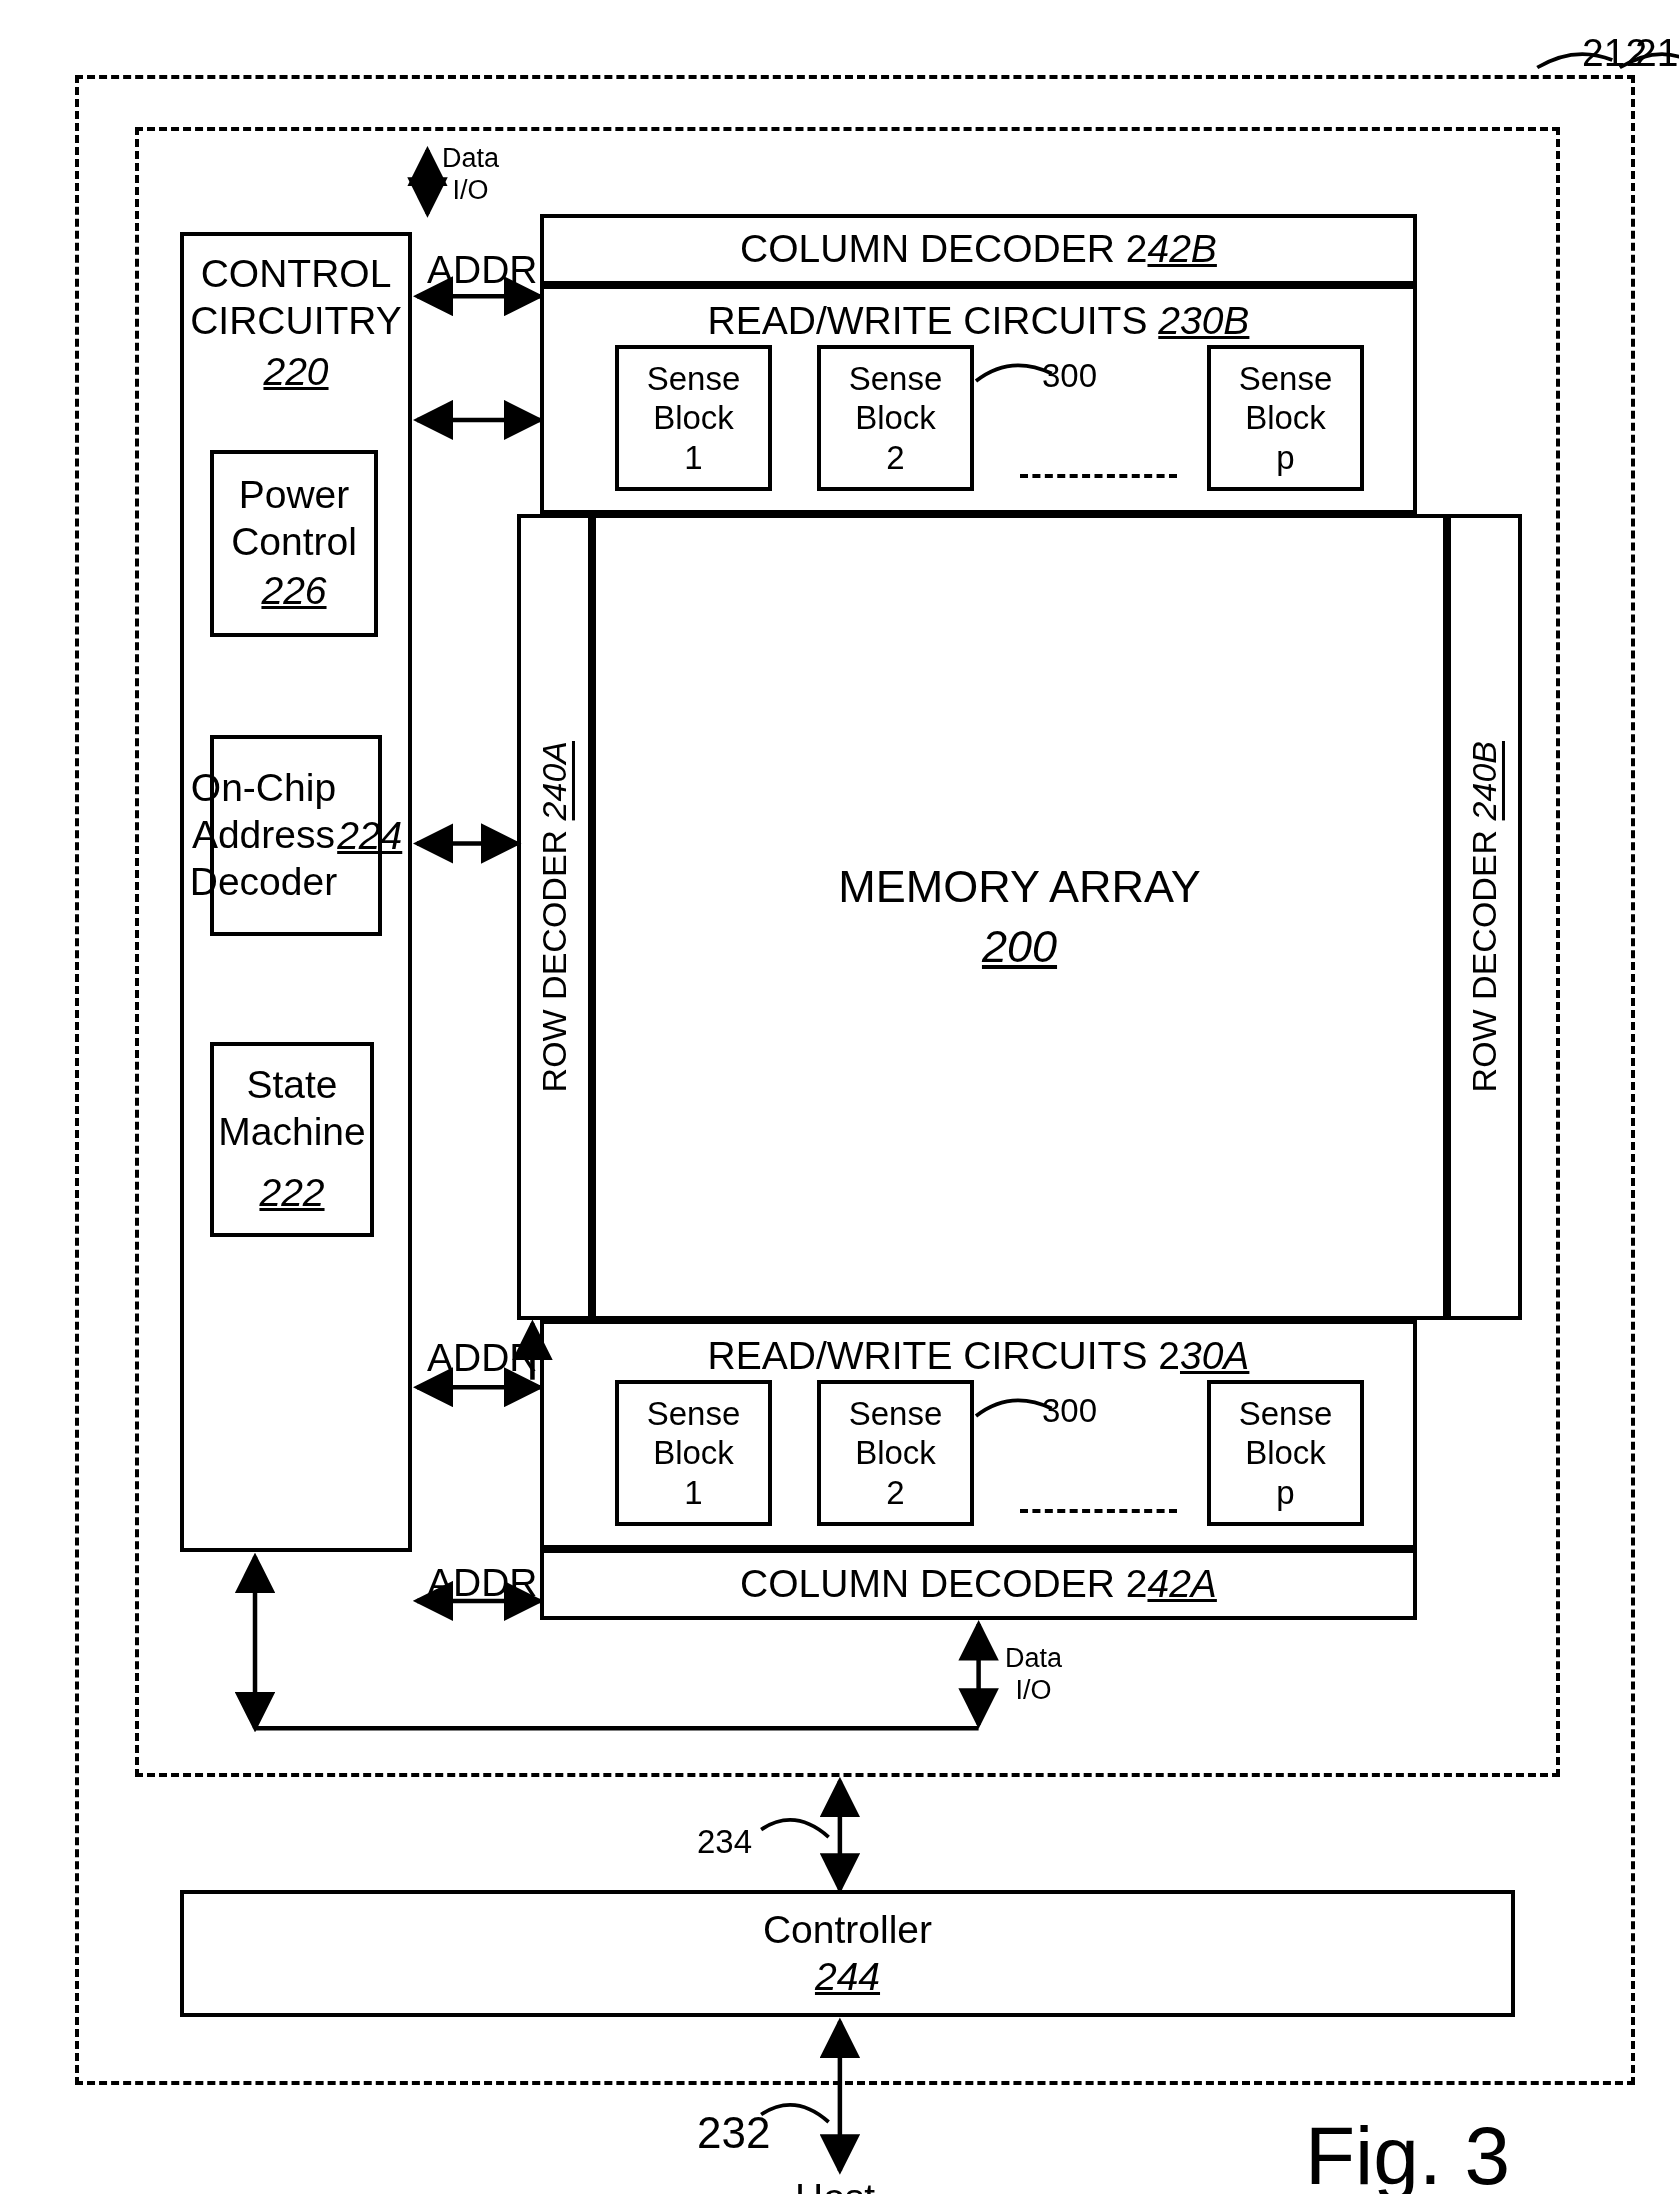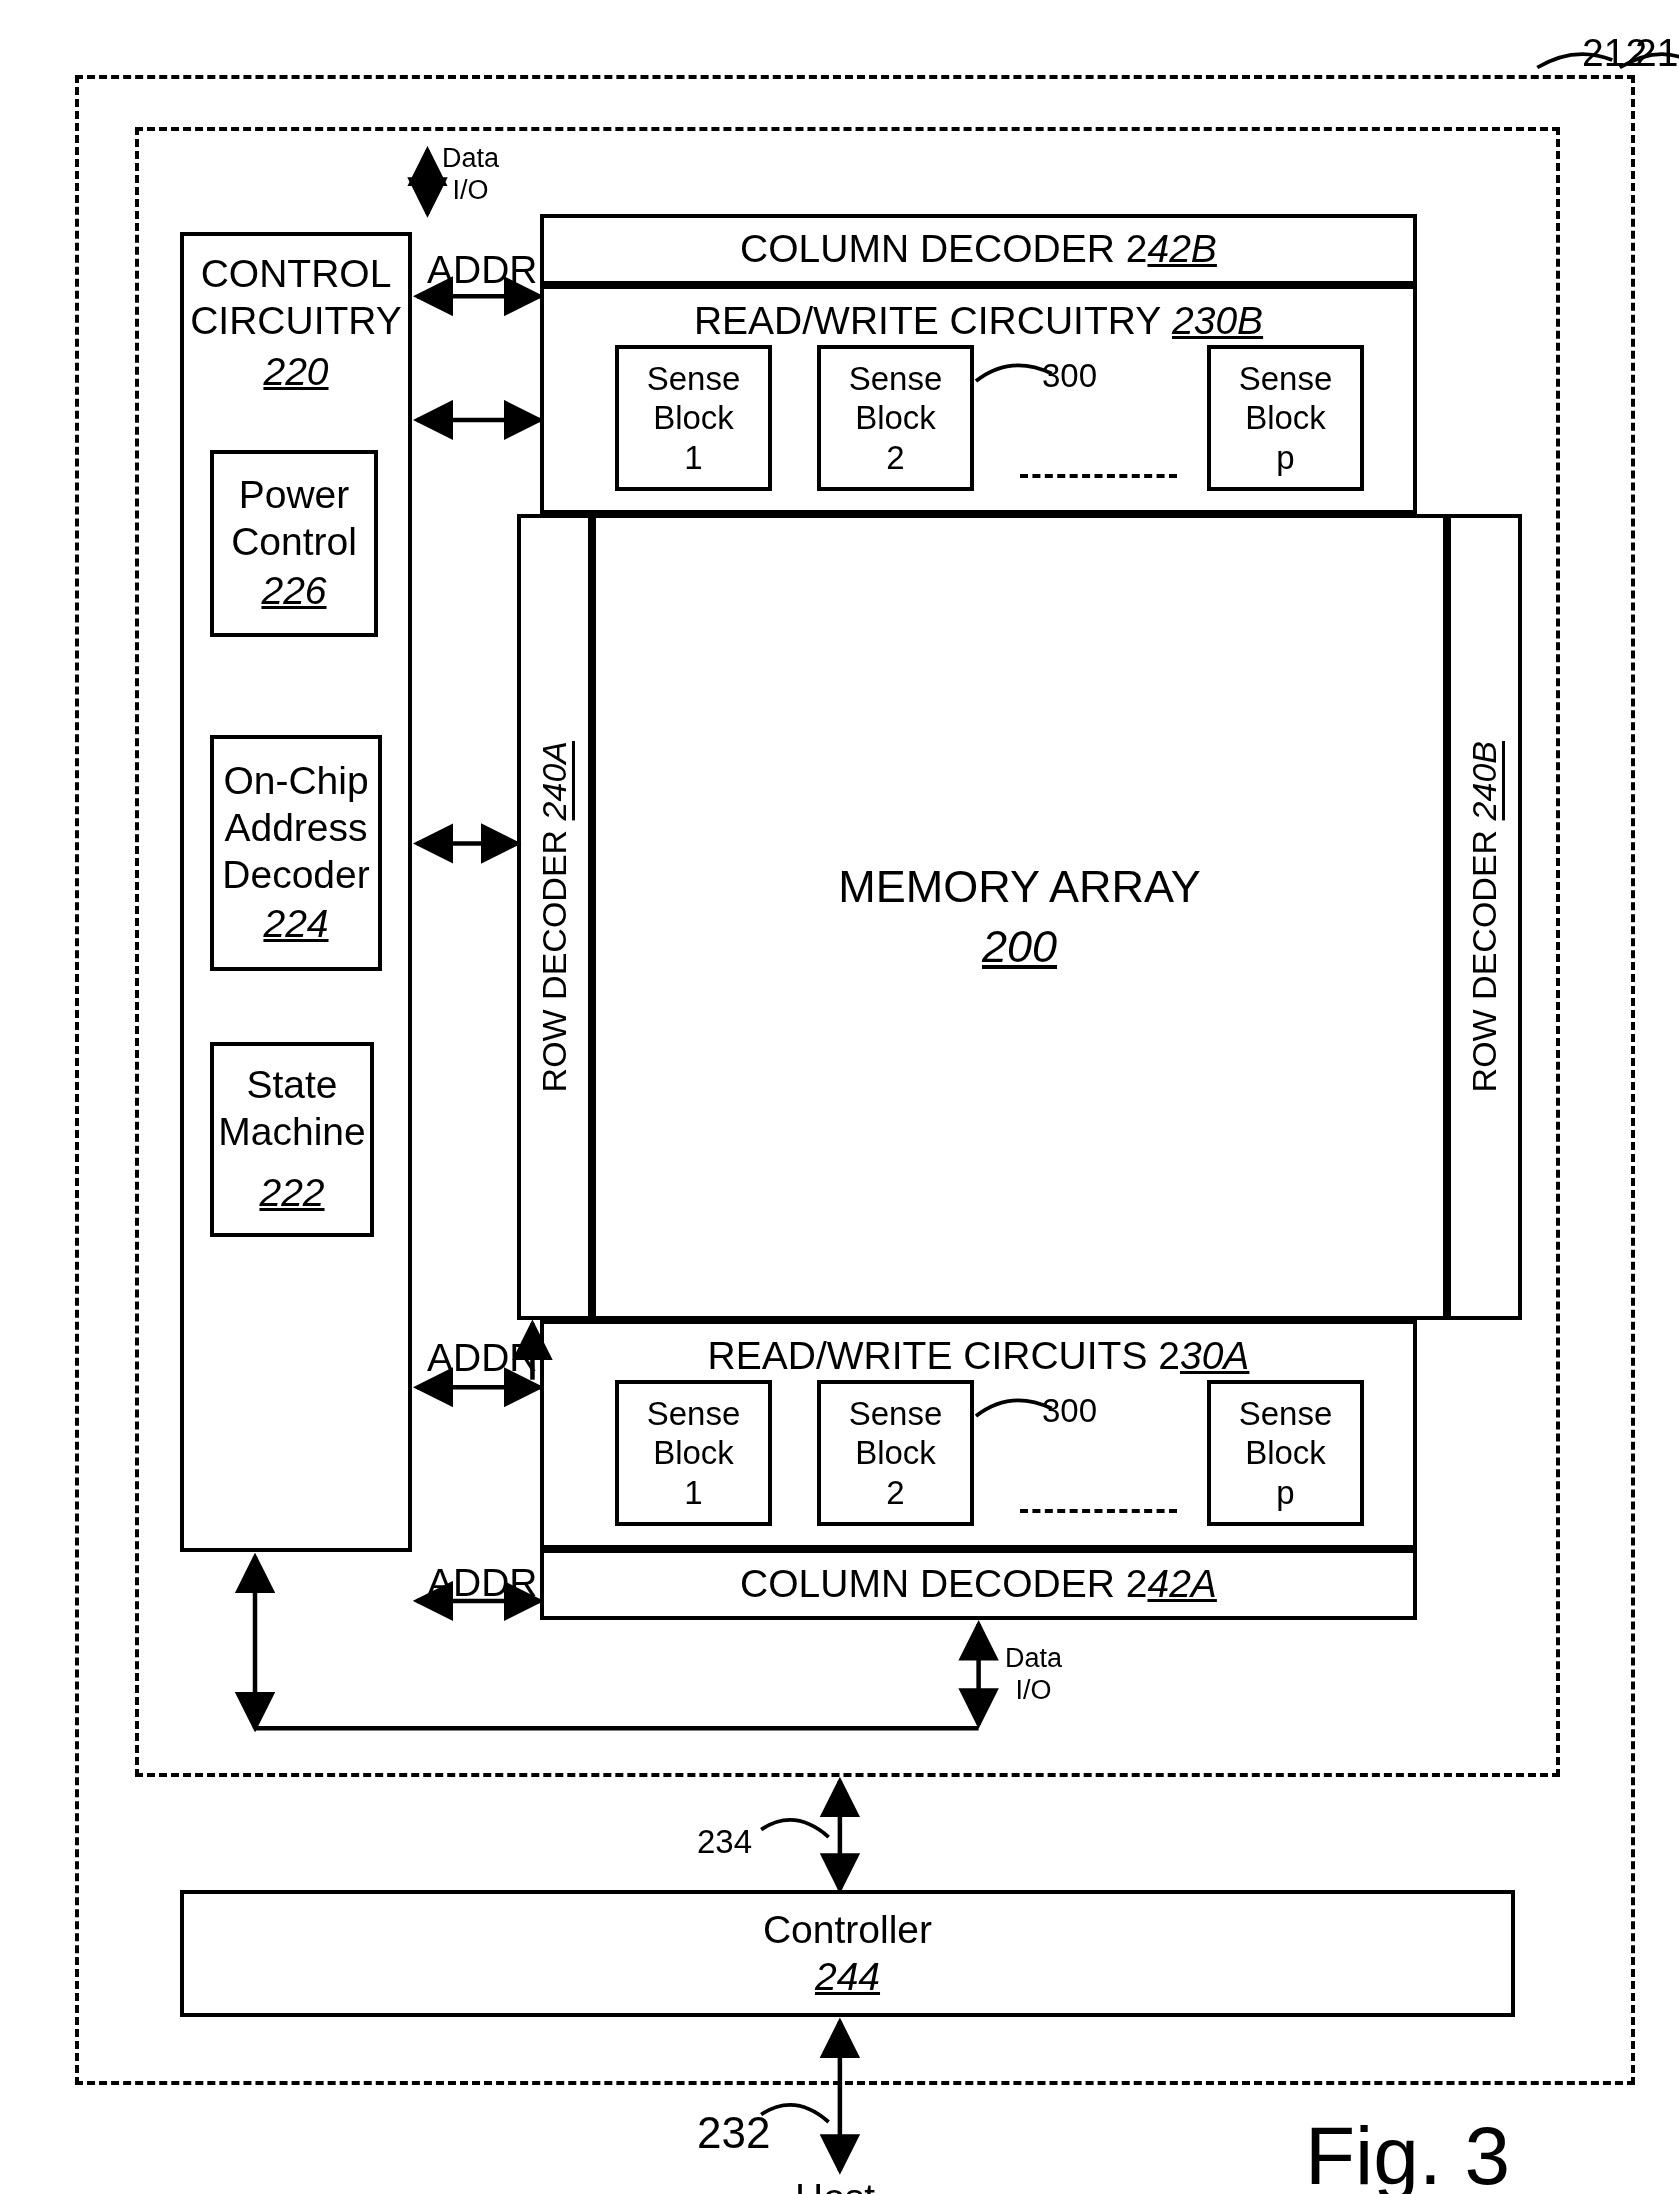--- a/index.html
+++ b/index.html
@@ -69,21 +69,21 @@
 CIRCUITRY</div>
     <div class="label big ul" style="position:static; margin-top:4.5px;">220</div>
   </div>
 
   <div class="box" style="left:180px; top:420px; width:168px; height:187px; flex-direction:column;">
     <div class="label big" style="position:static; white-space:pre;">Power
 Control</div>
     <div class="label big ul" style="position:static; margin-top:3px;">226</div>
   </div>
 
-  <div class="box" style="left:180px; top:705px; width:172px; height:236px; flex-direction:column;">
+  <div class="box" style="left:180px; top:705px; width:172px; height:201px; flex-direction:row;">
     <div class="label big" style="position:static; white-space:pre;">On-Chip
 Address
 Decoder</div>
     <div class="label big ul" style="position:static; margin-top:2px;">224</div>
   </div>
 
   <div class="box" style="left:180px; top:1012px; width:164px; height:195px; flex-direction:column;">
     <div class="label big" style="position:static; white-space:pre;">State
 Machine</div>
     <div class="label big ul" style="position:static; margin-top:15px;">222</div>
@@ -107,21 +107,21 @@
   </div>
 
   <div class="box" style="left:510px; top:184px; width:877px; height:71px;">
     <span class="label big" style="position:static;">
       <span>COLUMN DECODER 2</span><span class="ul">42B</span>
     </span>
   </div>
 
   <div class="box" style="left:510px; top:255px; width:877px; height:229px; align-items:flex-start; justify-content:center; padding-top:9px;">
     <span class="label big" style="position:static;">
-      <span>READ/WRITE CIRCUITRY</span>&nbsp;<span class="ul">230B</span>
+      <span>READ/WRITE CIRCUITS</span>&nbsp;<span class="ul">230B</span>
     </span>
   </div>
 
   <div class="box" style="left:585px; top:315px; width:157px; height:146px;">
       <span class="label" style="position:static; white-space:pre; font-size:33px;">Sense
 Block
 1</span>
     </div>
   <div class="box" style="left:787px; top:315px; width:157px; height:146px;">
       <span class="label" style="position:static; white-space:pre; font-size:33px;">Sense

